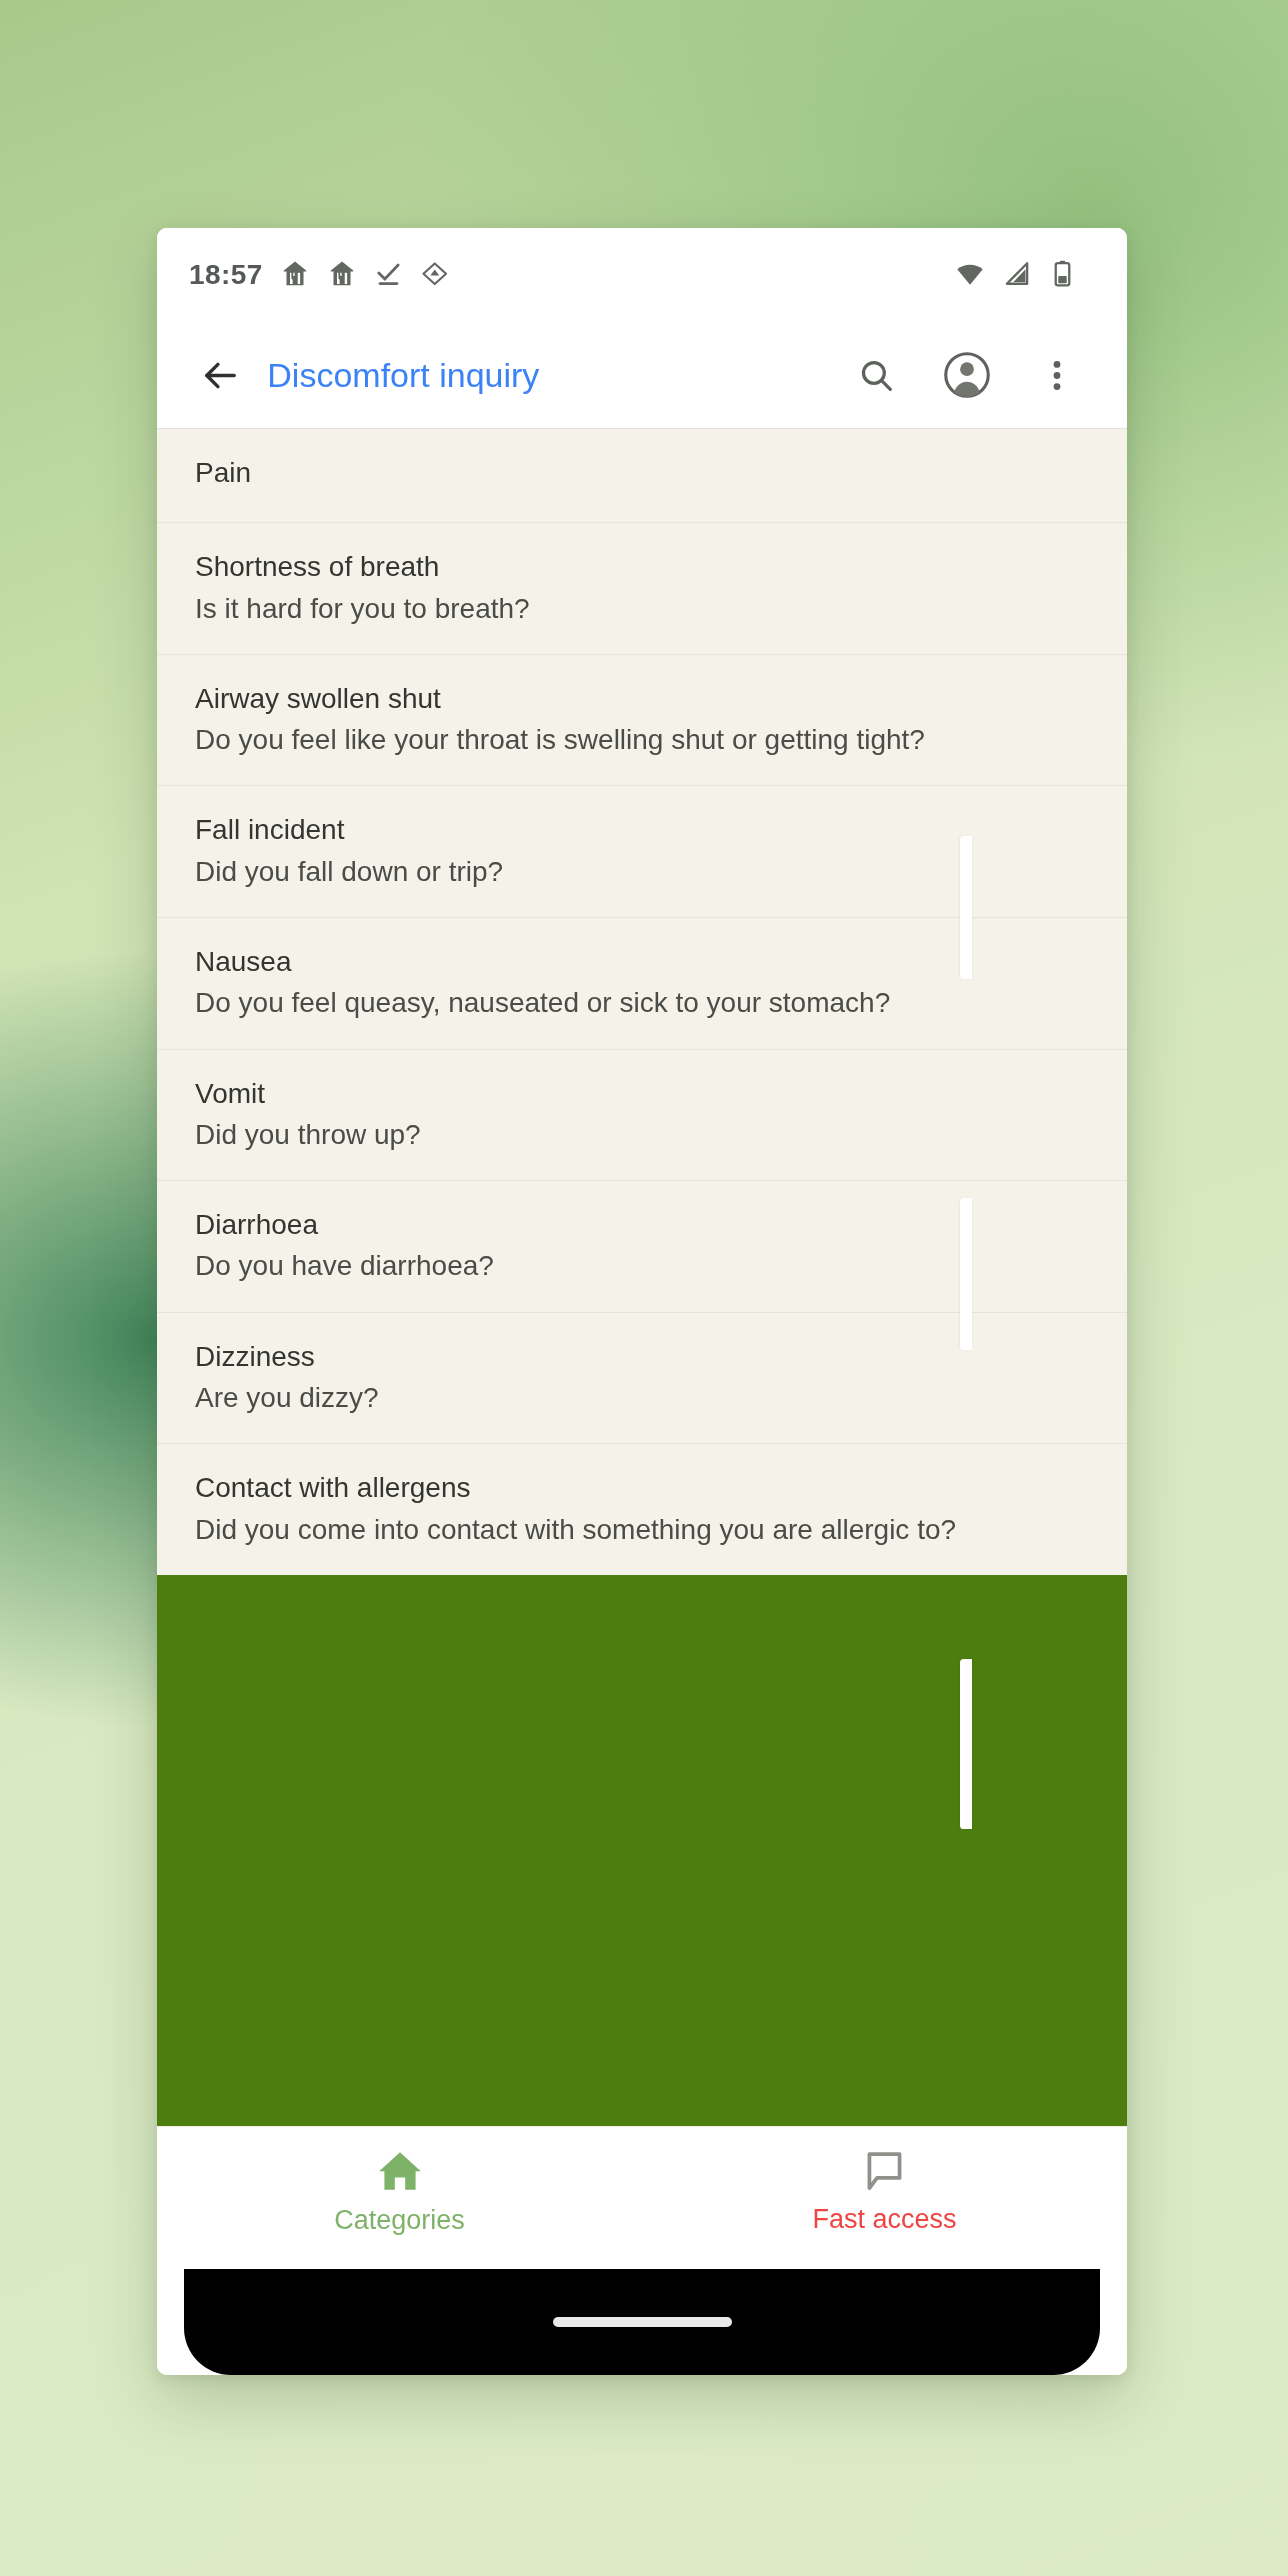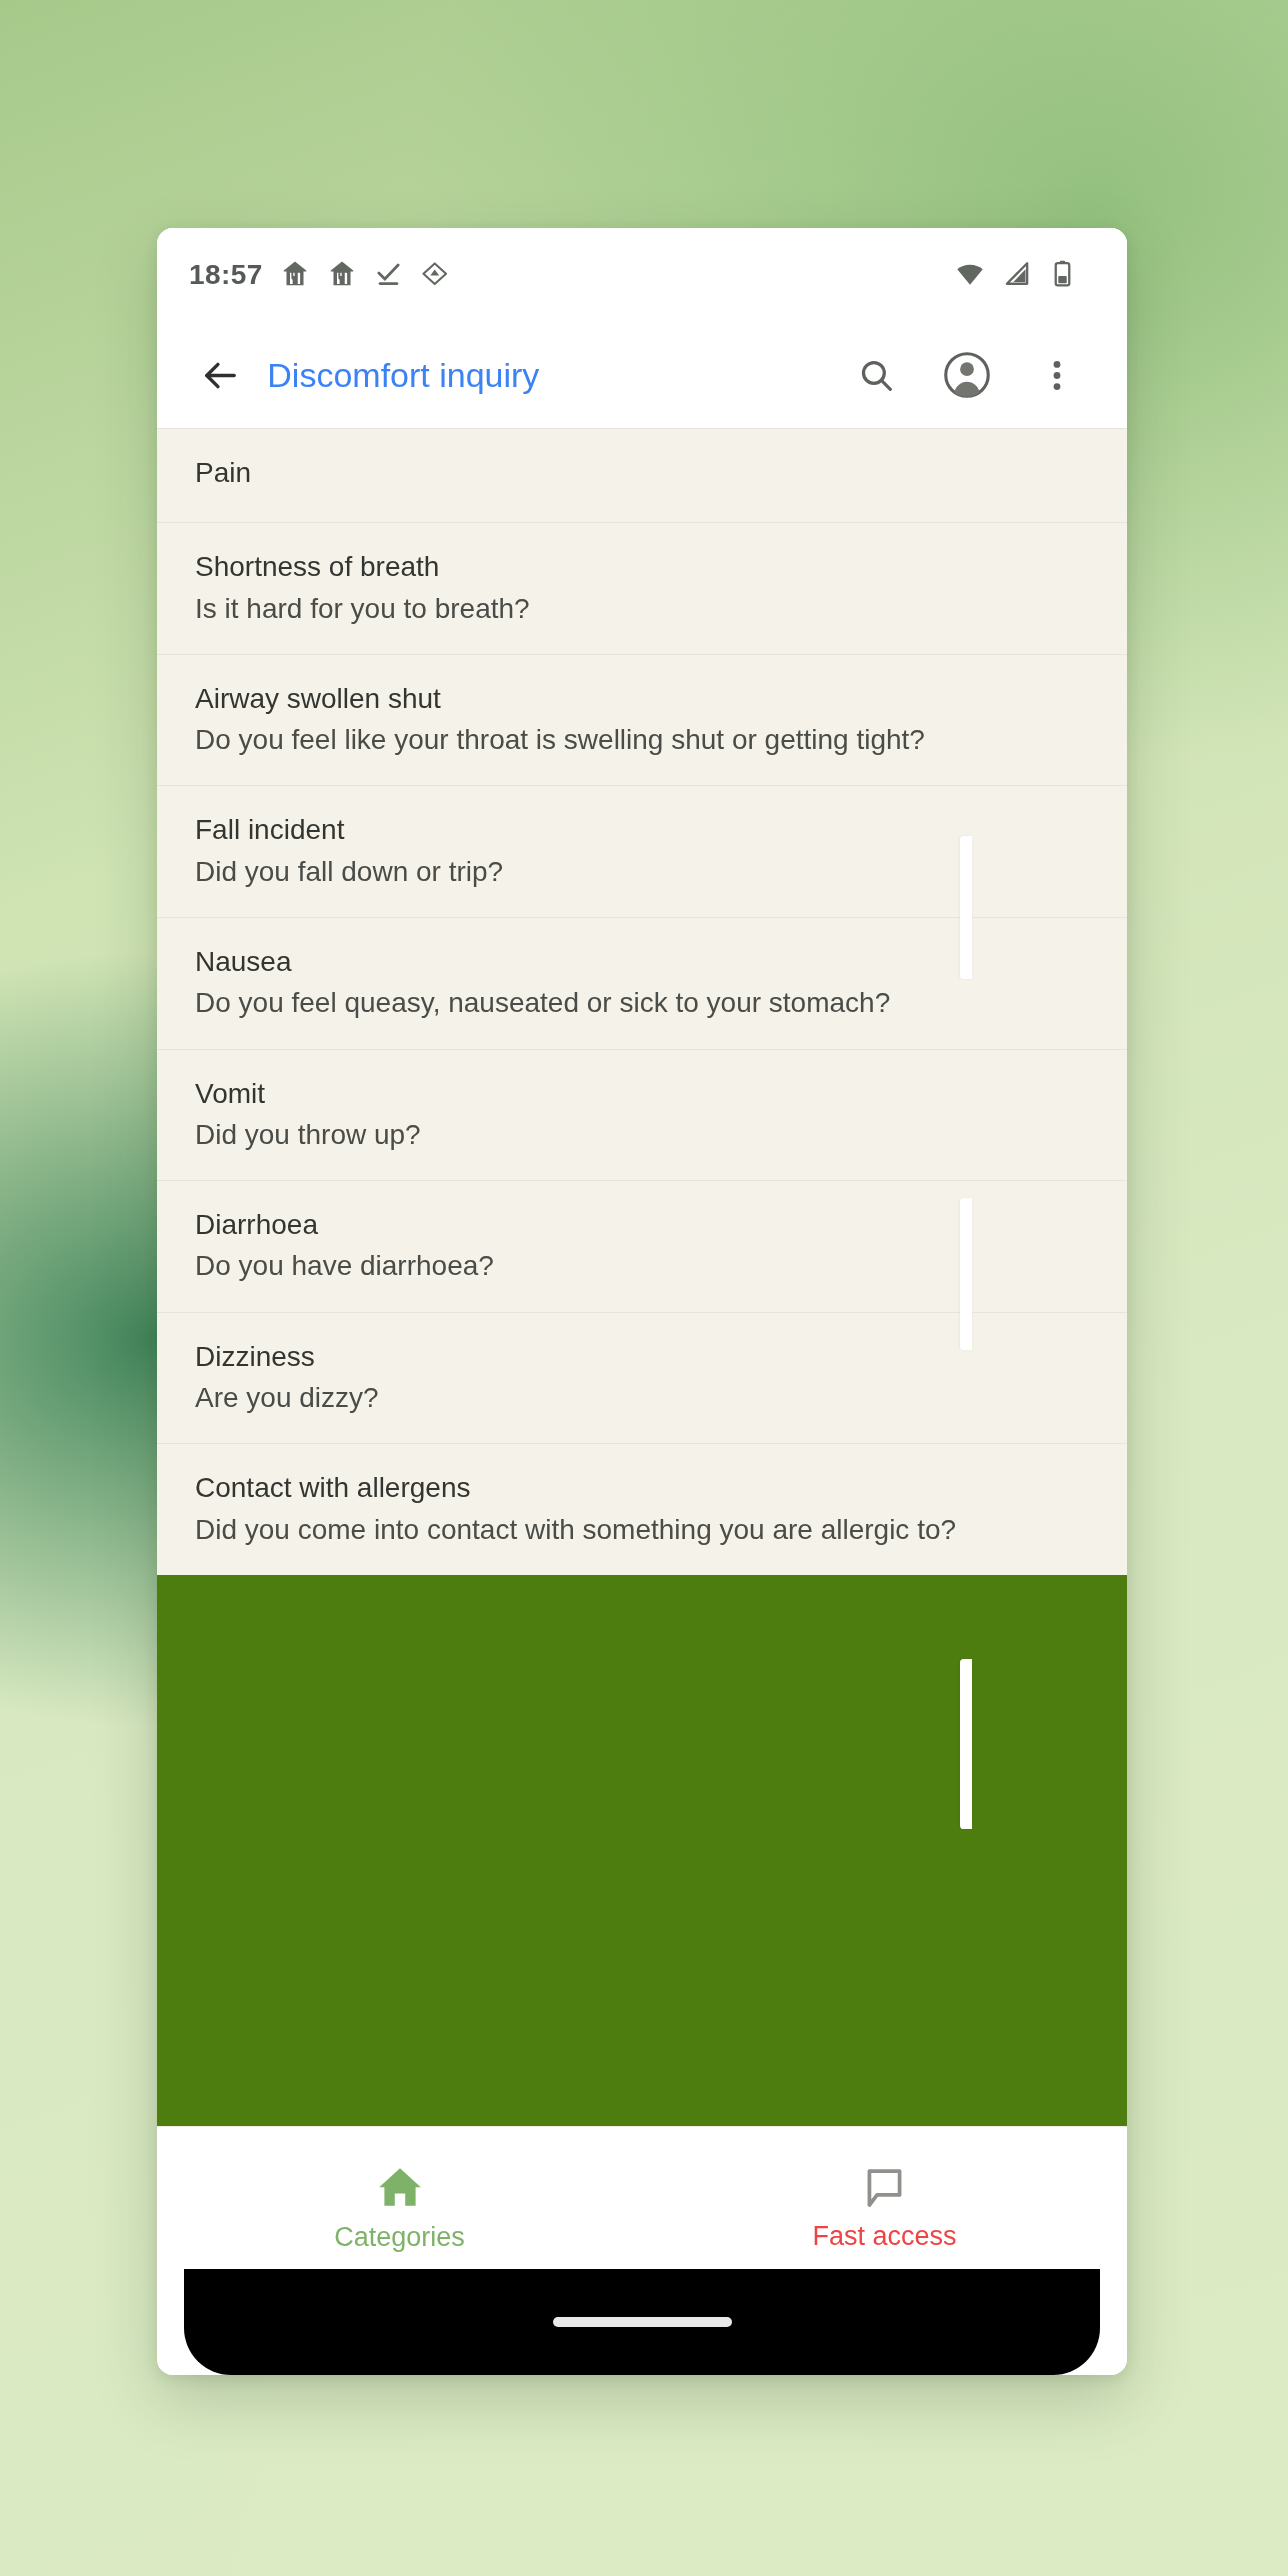--- a/index.html
+++ b/index.html
@@ -16,21 +16,21 @@
       linear-gradient(160deg, #a6c98a 0%, #cfe3b3 30%, #d9e9c2 60%, #dcebc4 100%);
     position:relative;
   }
 
   
   #phone-frame {
     position:absolute;
     left:157px; top:228px;
     width:970px; height:2147px;
     background:#ffffff;
-    border-radius:16px;
+    border-radius:10px;
     box-shadow:0 25px 63px rgba(40,70,35,0.22), 0 3.6px 14.3px rgba(40,70,35,0.12);
     overflow:hidden;
   }
   
   .side-btn {
     position:absolute;
     right:155px;
     width:12.5px;
     background:#ffffff;
     border-radius:3.6px 0 0 3.6px;
@@ -111,21 +111,21 @@
     margin-bottom:4.5px; font-weight:400;
   }
   .li-sub {
     font-size:28px; color:#494c47; line-height:1.33;
     font-weight:400;
   }
 
   
   #bottom-nav {
     flex:0 0 143px; height:143px;
-    display:flex; align-items:center; justify-content:space-around;
+    display:flex; align-items:flex-start; justify-content:space-around;
     background:#ffffff;
     padding-top:19.7px;
     border-top:0.9px solid #efece4;
   }
   .nav-item {
     display:flex; flex-direction:column; align-items:center;
     gap:10.7px; width:179px; cursor:pointer;
   }
   .nav-label { font-size:27px; color:#ef4444; }
   .nav-item.active .nav-label { color:#7fb269; }

